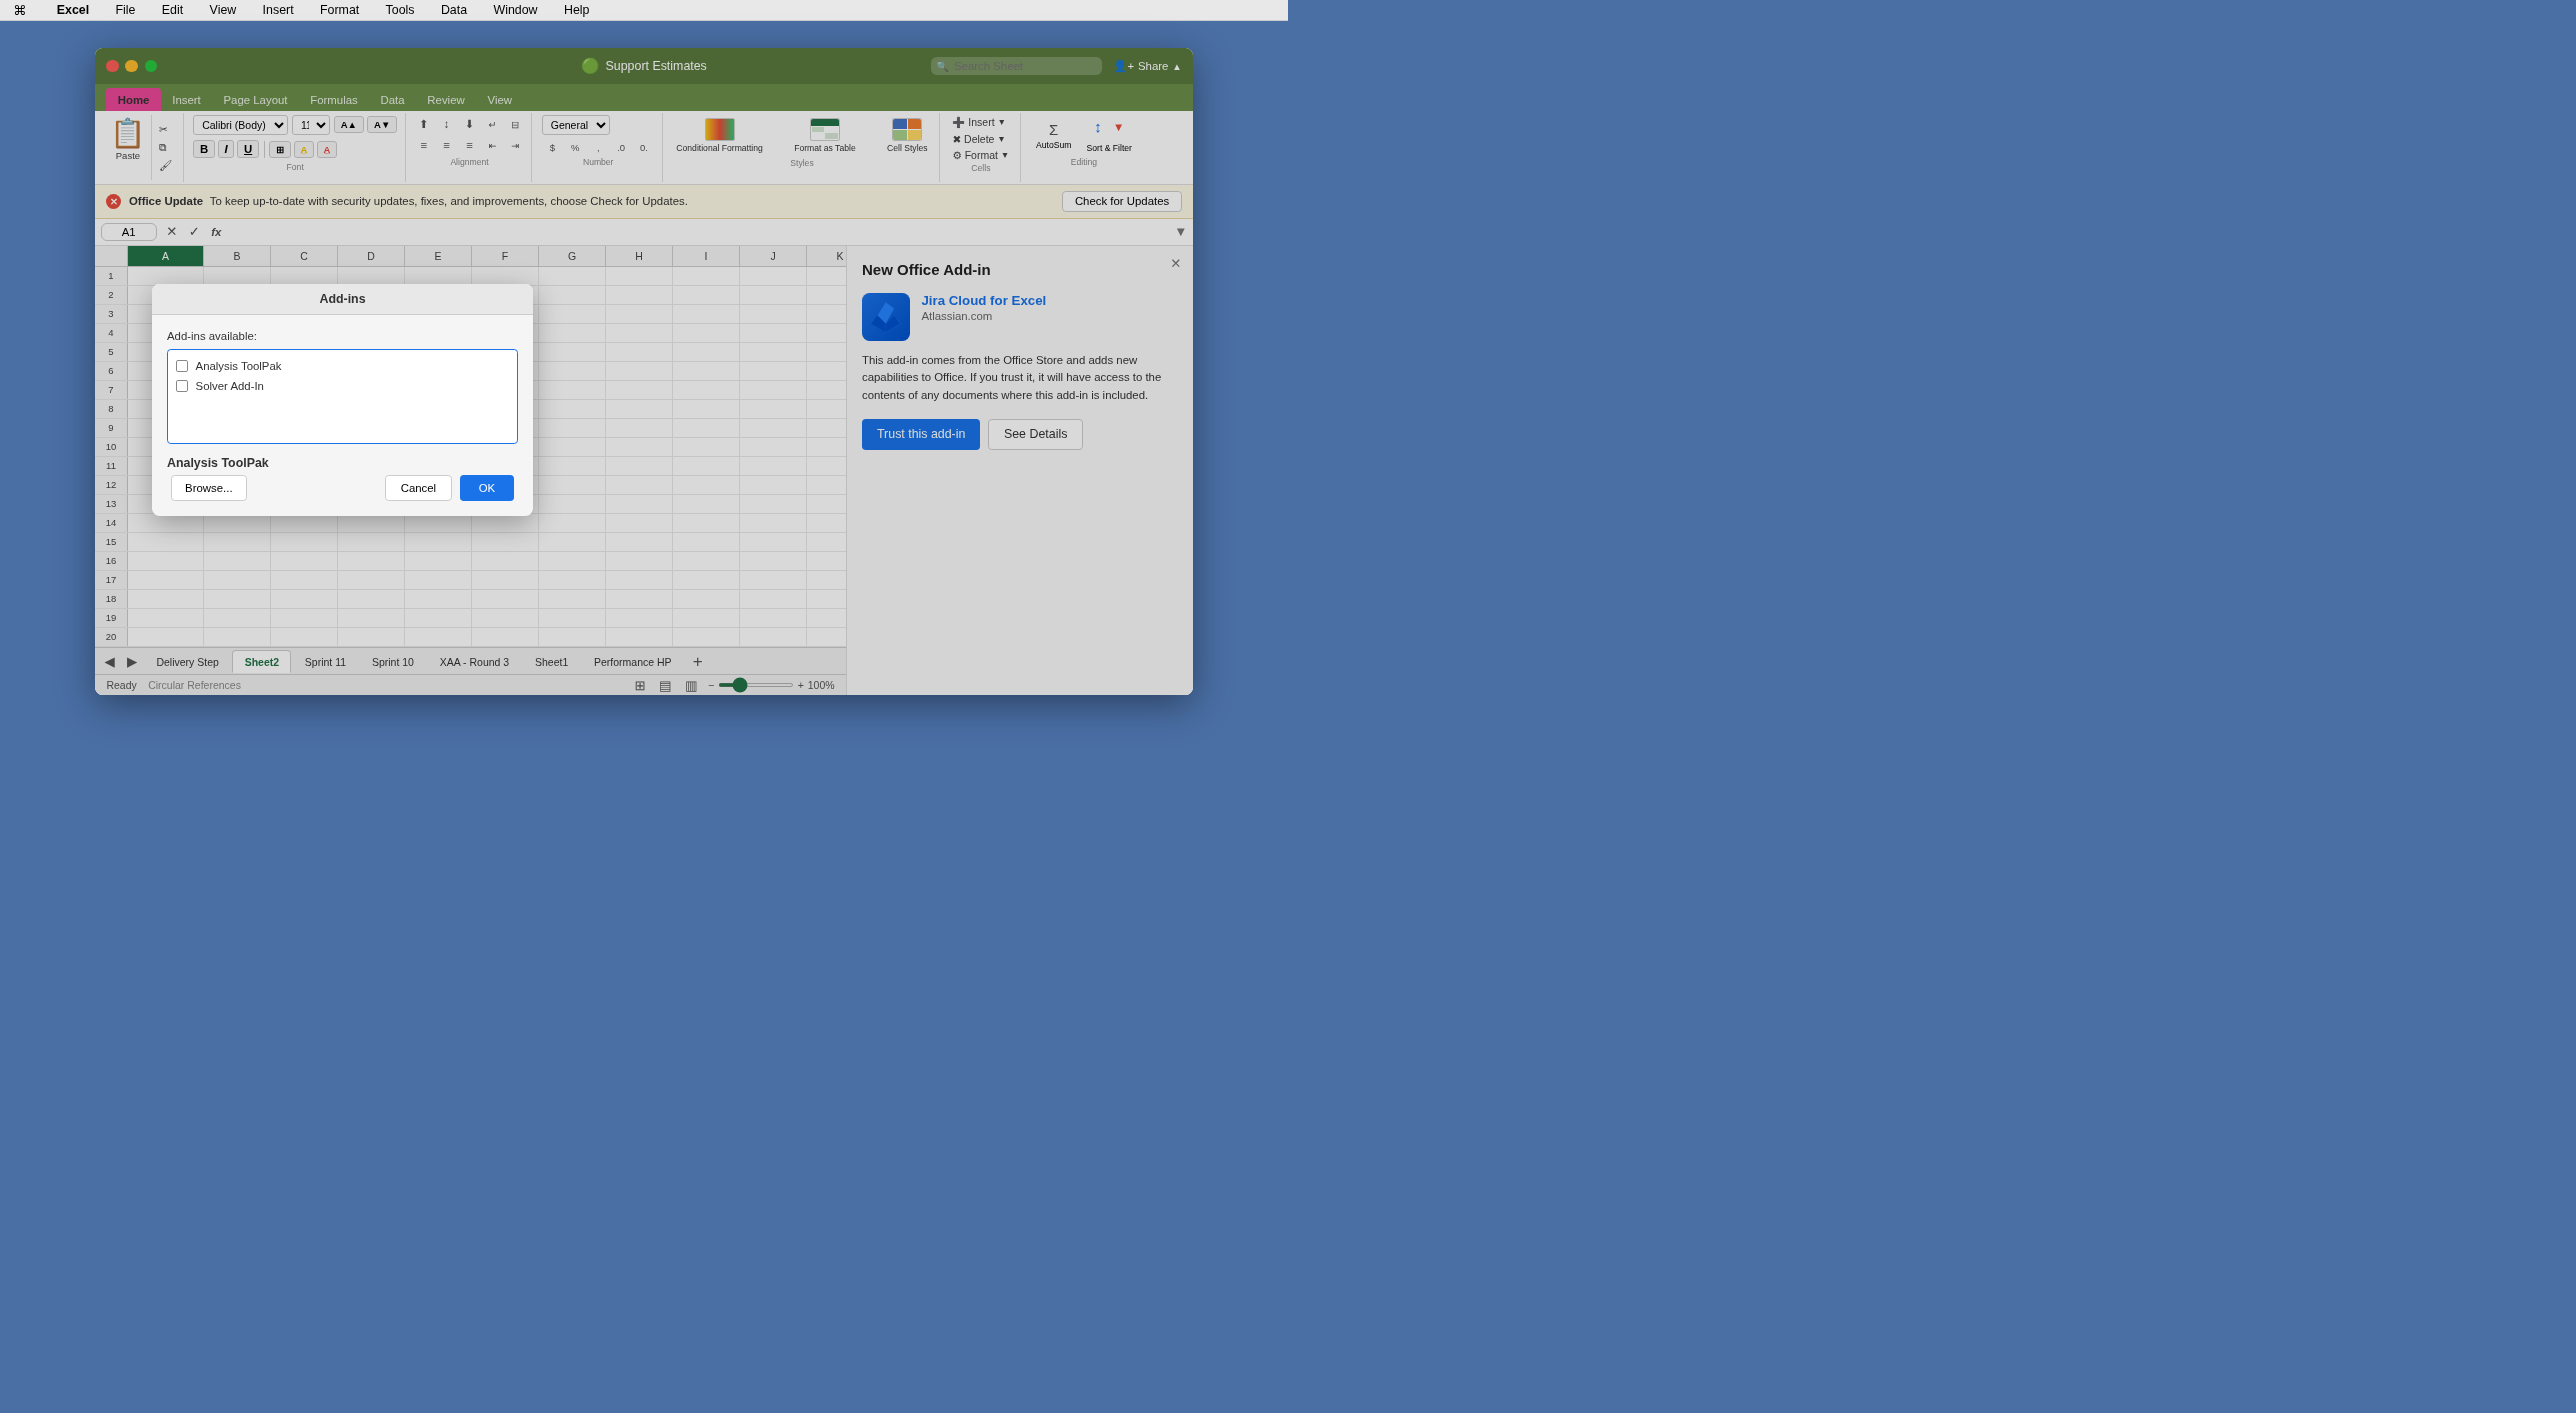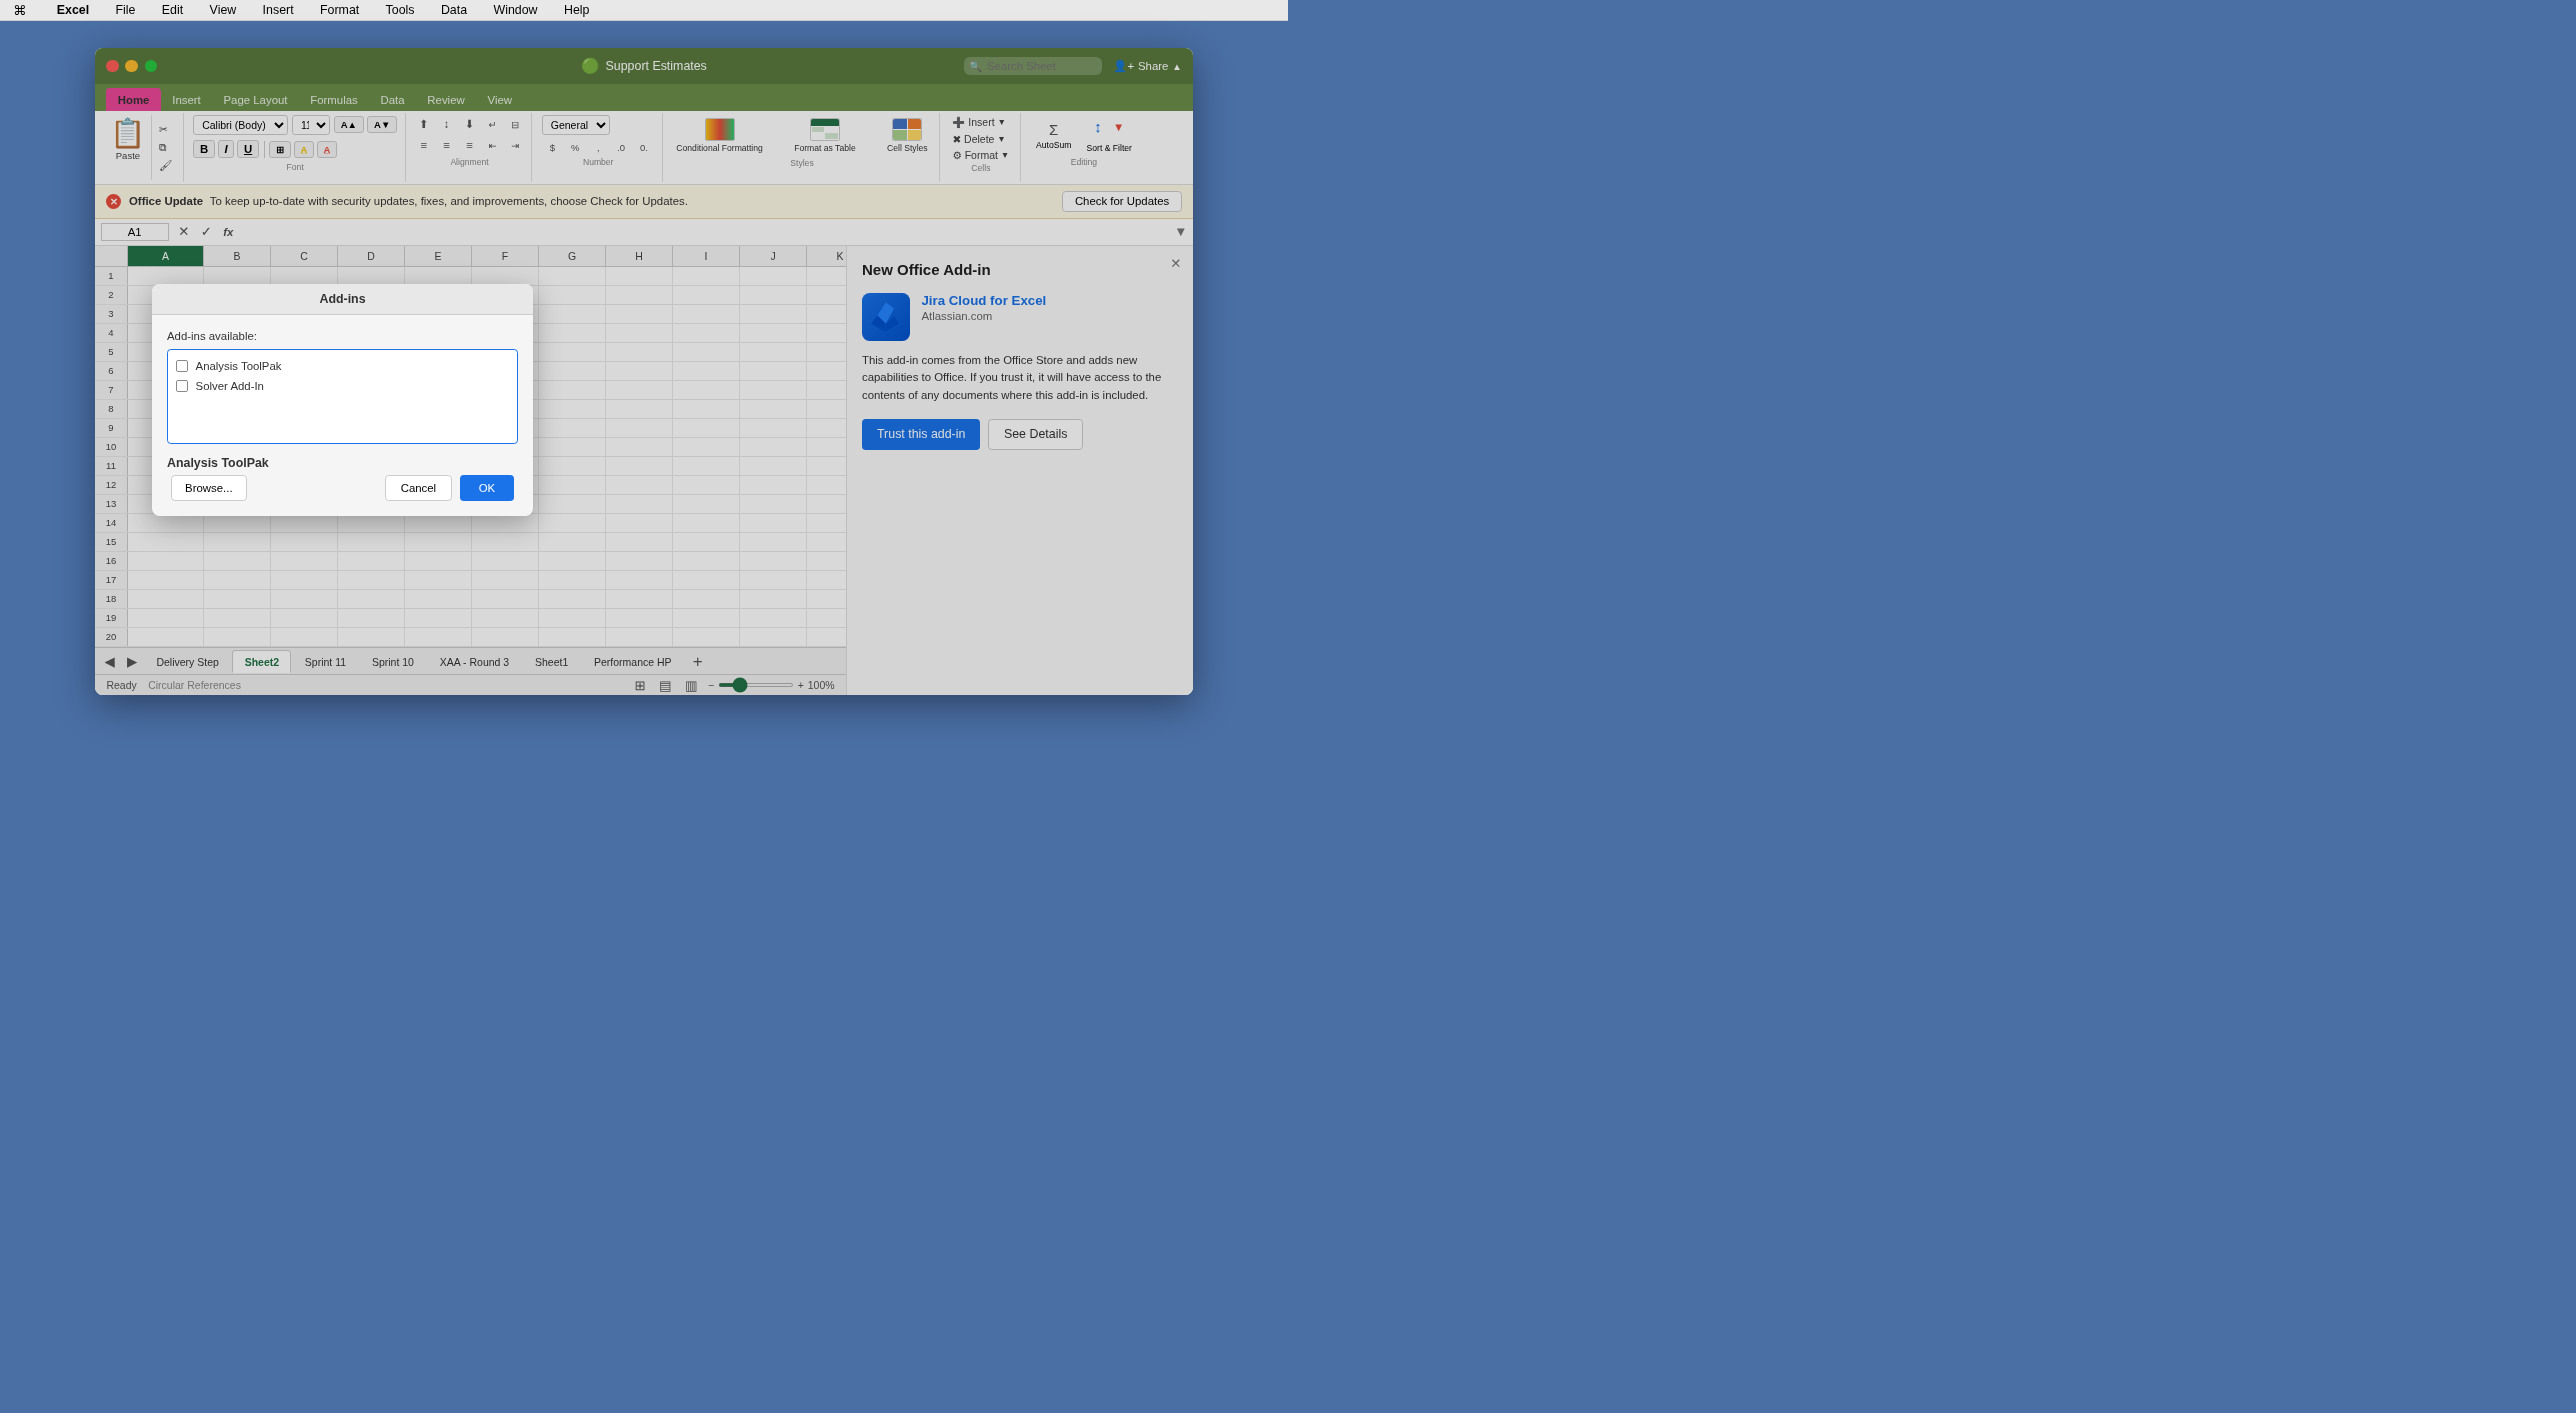--- a/index.html
+++ b/index.html
@@ -98,21 +98,21 @@
       align-items: center;
       gap: 11.4px;
     }
     .search-bar {
       background: rgba(255,255,255,0.2);
       border: none;
       border-radius: 5.7px;
       padding: 2.9px 7.6px 2.9px 23px;
       color: rgba(255,255,255,0.8);
       font-size: 11.4px;
-      width: 138px;
+      width: 171px;
       outline: none;
     }
     .search-wrapper {
       position: relative;
     }
     .search-icon-inner {
       position: absolute;
       left: 5.7px;
       top: 50%;
       transform: translateY(-50%);
@@ -247,24 +247,24 @@
       display: flex;
       align-items: center;
       border-bottom: 1px solid #ddd;
       padding: 1.9px 5.7px;
       gap: 5.7px;
       height: 27px;
       background: #fff;
     }
     .cell-ref {
       border: 1px solid #ccc;
-      border-radius: 0;
+      border-radius: 6px;
       padding: 1.9px 5.7px;
       font-size: 11.4px;
-      width: 68px;
+      width: 56px;
       text-align: center;
     }
     .formula-btns {
       display: flex;
       gap: 3.8px;
       align-items: center;
       color: #555;
       font-size: 13.3px;
     }
     .formula-icon {

